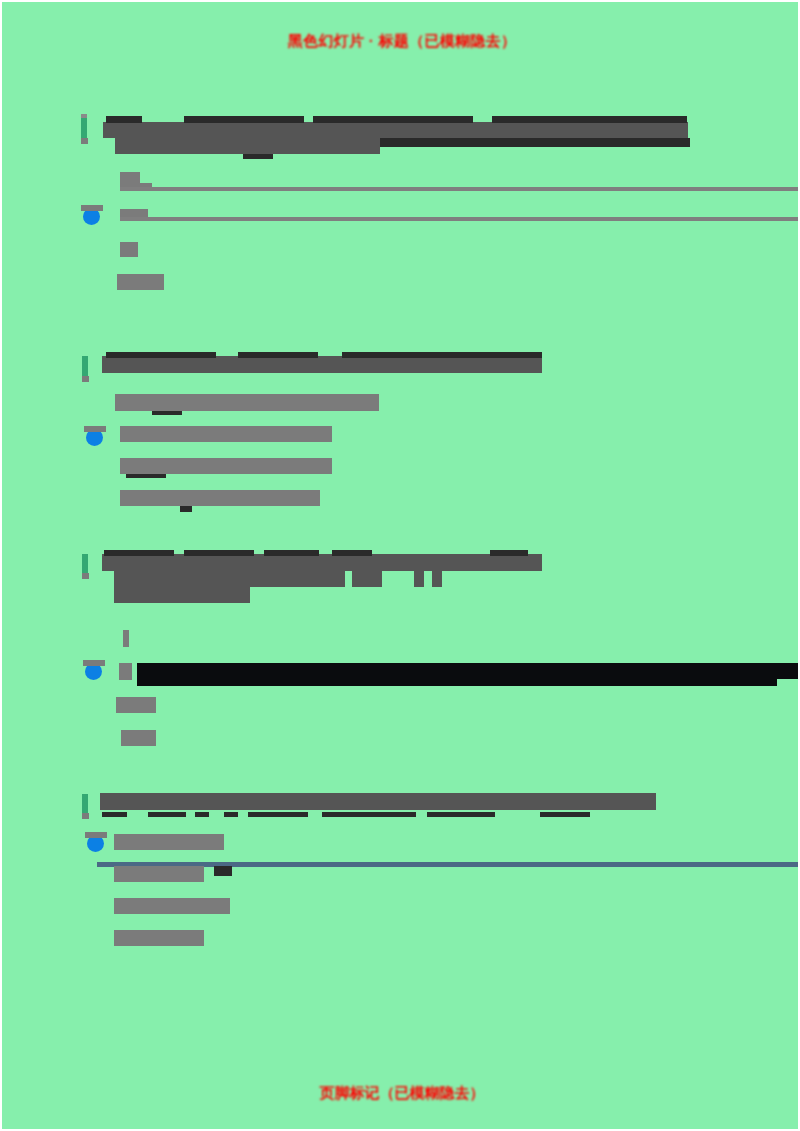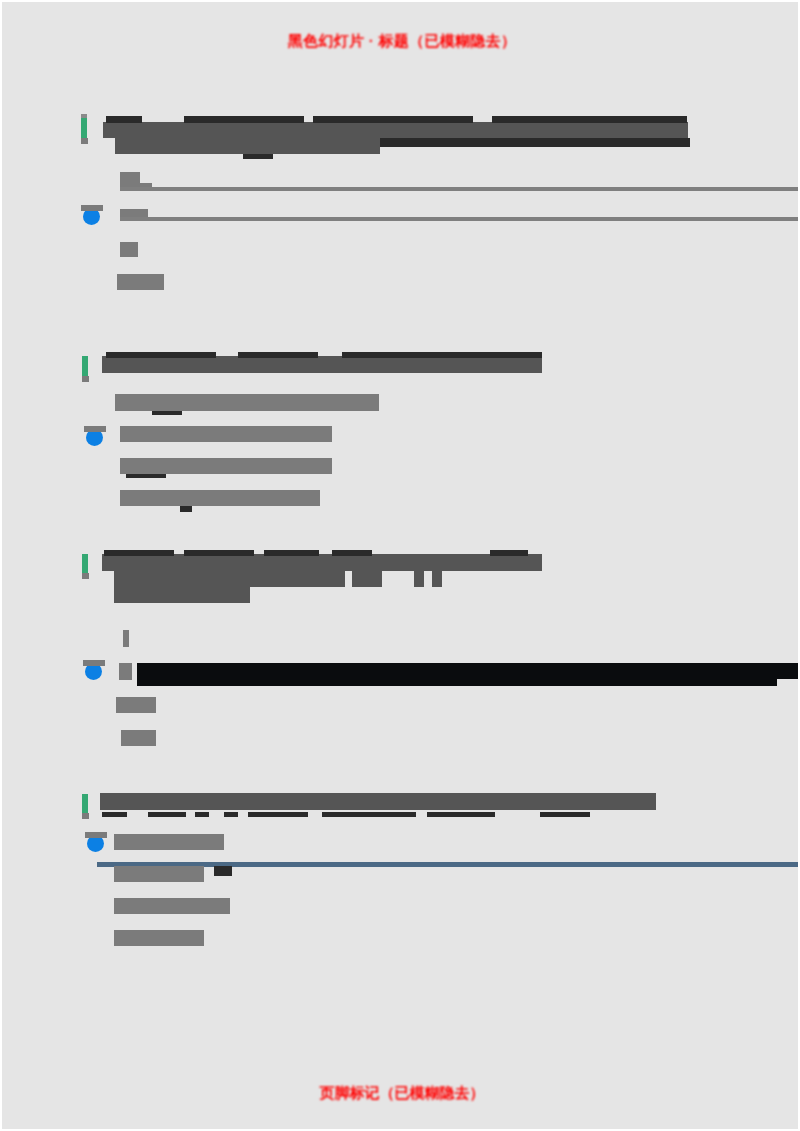--- a/index.html
+++ b/index.html
@@ -7,21 +7,21 @@
     padding: 0;
     background: #ffffff;
   }
   body {
     font-family: "Liberation Sans", sans-serif;
   }
   .page {
     position: relative;
     width: 800px;
     height: 1131px;
-    background: #e5e5e5;
+    background: #86efac;
     border: 2px solid #ffffff;
     box-sizing: border-box;
     overflow: hidden;
   }
 
   
   .slide-title {
     position: absolute;
     left: 0;
     top: 30px;

